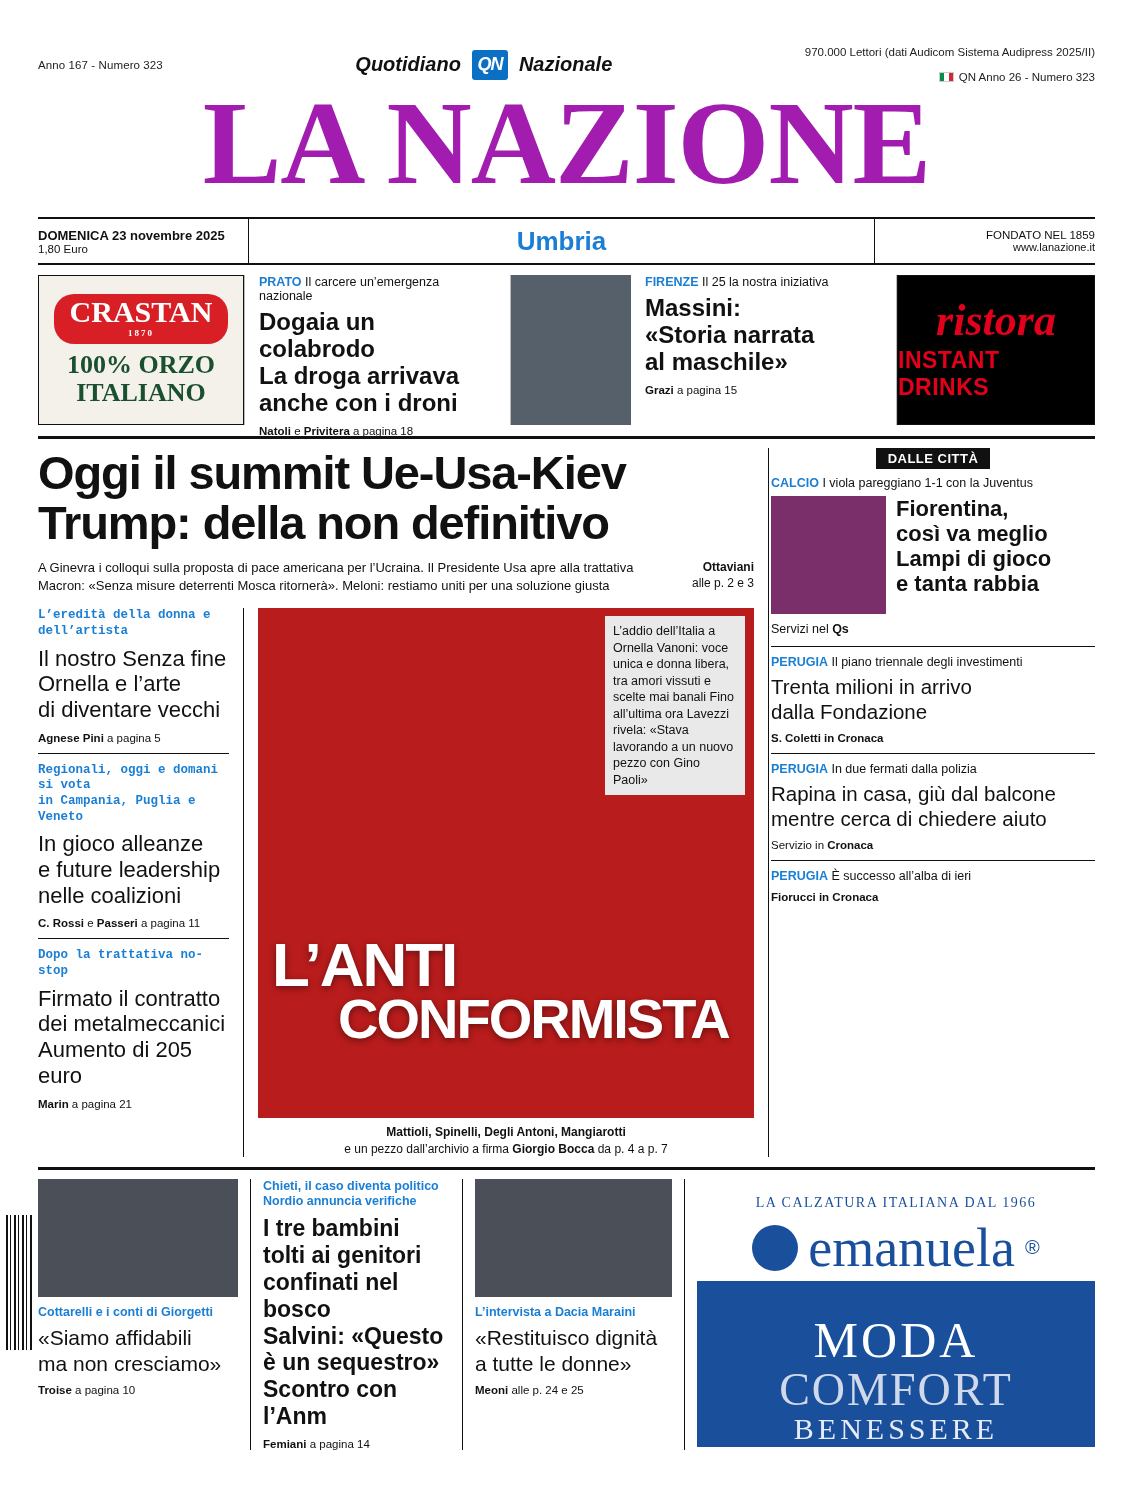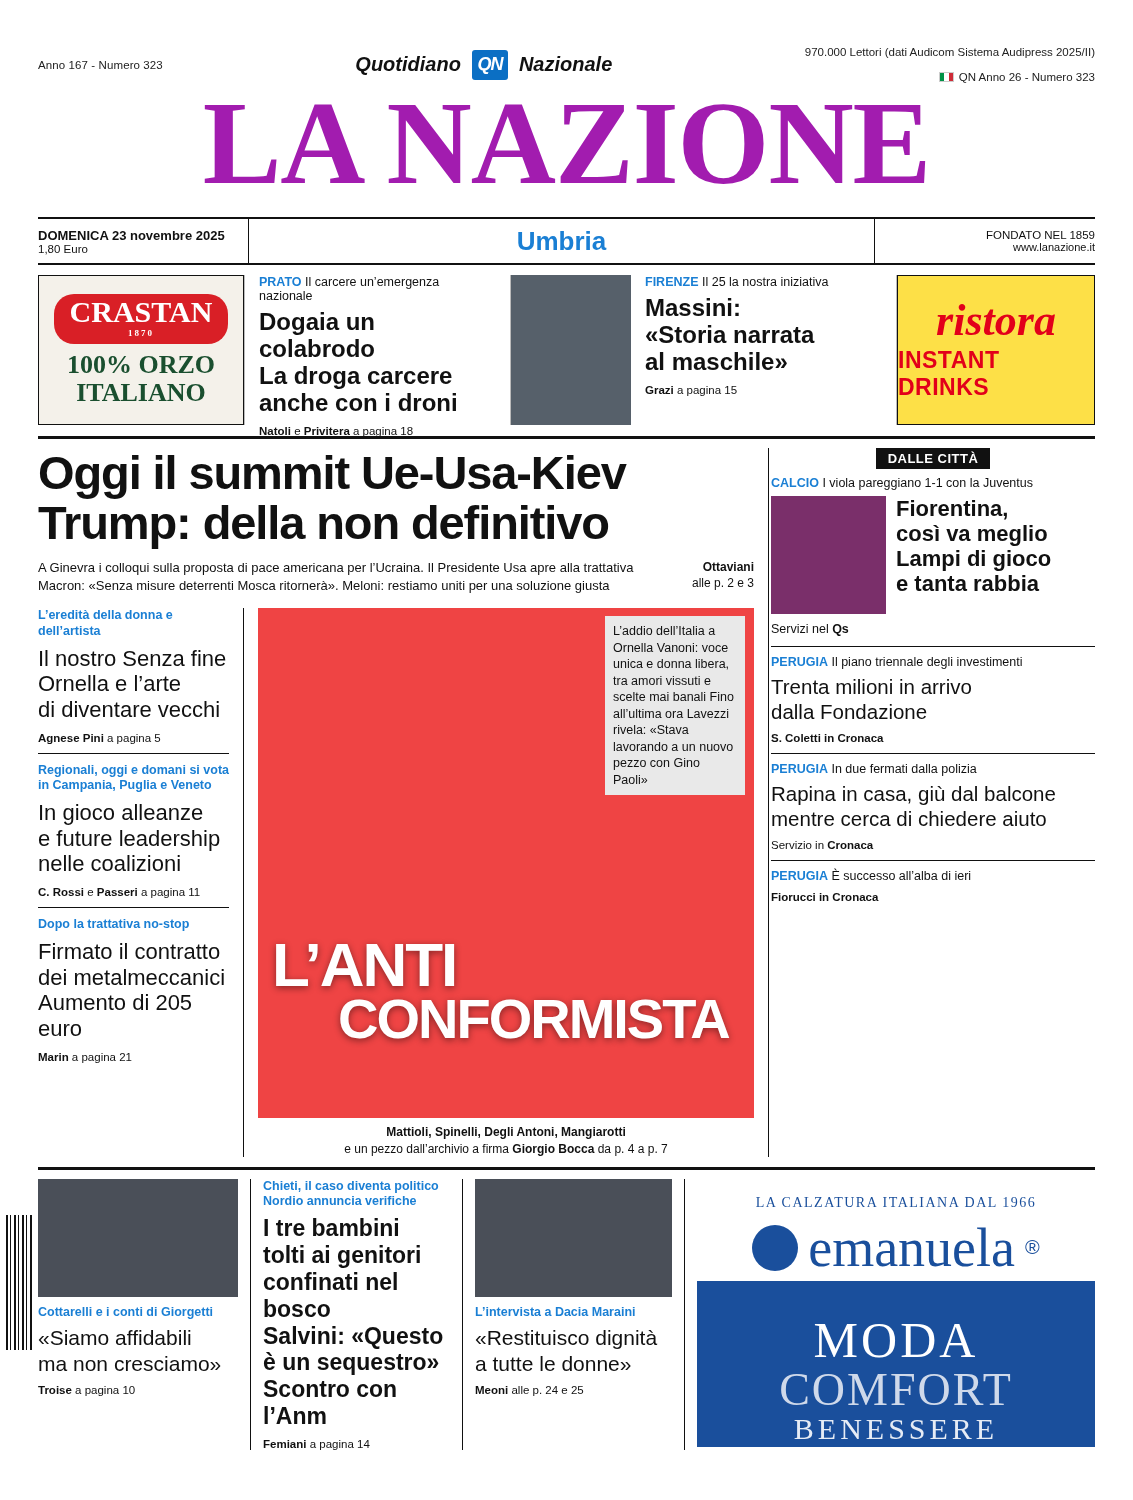--- a/index.html
+++ b/index.html
@@ -54,21 +54,21 @@
   .crastan-txt { color:#1a4f2f; font-family:"Liberation Serif", serif; font-weight:700; font-size:26px; line-height:1.05; text-align:center; margin-top:7px;}
   .strip-col { flex:1; padding:0 14px; border-right:1px solid #bbb; }
   .strip-col.first { border-left:1px solid #bbb; }
   .kicker { font-size:12.5px; margin-bottom:6px; }
   .kicker b { color:#1a7fd4; font-weight:700; }
   .kicker .k-rest { color:#111; }
   .strip-head { font-family:"Liberation Sans", sans-serif; font-weight:700; font-size:24px; line-height:1.12; color:#111; }
   .byline { font-size:11.5px; margin-top:8px; }
   .byline b { font-weight:700; }
   .strip-photo { width:120px; background:#56606a; border:0; }
-  .strip-ad2 { width:198px; border:1px solid #111; background:#fde047; display:flex; flex-direction:column; align-items:center; justify-content:center; }
+  .strip-ad2 { width:198px; border:1px solid #111; background:#000000; display:flex; flex-direction:column; align-items:center; justify-content:center; }
   .ristora { color:#e2001a; font-family:"Liberation Serif", serif; font-style:italic; font-weight:700; font-size:44px; line-height:1; }
   .ristora2 { color:#e2001a; font-weight:700; font-size:23px; letter-spacing:.5px; margin-top:4px; }
 
   
   .rule-thick { border-top:3px solid #111; margin-top:11px; }
   .main { display:flex; margin-top:9px; }
   .left { width:730px; padding-right:14px; }
   .right { width:327px; border-left:1px solid #111; padding-left:2px; }
 
   .lead-title { font-family:"Liberation Sans", sans-serif; font-weight:700; font-size:47px; line-height:1.06; letter-spacing:-1.1px; margin:0; }
@@ -76,27 +76,27 @@
   .lead-sub .txt { max-width:620px; }
   .lead-sub .ref { text-align:right; font-size:12px; line-height:1.4; white-space:nowrap;}
   .lead-sub .ref b { font-weight:700; }
 
   .below { display:flex; margin-top:12px; }
   .col-left { width:206px; padding-right:14px; border-right:1px solid #111; }
   .col-photo { flex:1; padding-left:14px; position:relative; }
 
   .sec { padding-bottom:9px; }
   .sec + .sec { border-top:1px solid #111; padding-top:9px; }
-  .sec-kick { font-size:12.5px; color:#1a7fd4; font-weight:700; line-height:1.25; margin-bottom:6px; }
+  .sec-kick { font-size:12.5px; color:#1a7fd4; font-weight:700; line-height:1.25; margin-bottom:6px;font-family:Liberation Mono, monospace; }
   .sec-head { font-size:22px; line-height:1.17; font-weight:400; font-family:"Liberation Sans", sans-serif; color:#111; }
   .sec-by { font-size:11.5px; margin-top:9px; }
   .sec-by b { font-weight:700; }
 
   
-  .photo-main { position:relative; width:100%; height:510px; background:#ef4444; overflow:hidden; }
+  .photo-main { position:relative; width:100%; height:510px; background:#b91c1c; overflow:hidden; }
   .photo-caption { position:absolute; top:8px; right:9px; width:140px; background:#e9e9e9; font-size:12.5px; line-height:1.32; padding:7px 8px; }
   .ov-title { position:absolute; left:14px; bottom:74px; font-weight:700; color:#fff; font-size:62px; line-height:.92;
               letter-spacing:-2px; text-shadow:0 2px 7px rgba(0,0,0,.45); }
   .ov-title .l2 { display:block; margin-left:66px; font-size:56px; }
   .photo-credit { margin-top:6px; font-size:12px; line-height:1.35; text-align:center; }
   .photo-credit b { font-weight:700; }
 
   
   .dalle { text-align:center; margin-bottom:7px; }
   .dalle span { background:#111; color:#fff; font-size:13px; font-weight:700; padding:3px 12px; letter-spacing:.5px; display:inline-block; }
@@ -189,21 +189,21 @@
         <div>ITALIANO</div>
       </div>
     </div>
 
     <div class="strip-col first">
       <div class="kicker">
         <b>PRATO</b>
         <span class="k-rest">Il carcere un’emergenza nazionale</span>
       </div>
       <div class="strip-head" style="white-space:pre-line">Dogaia un colabrodo
-La droga carcere
+La droga arrivava
 anche con i droni</div>
       <div class="byline">
         <b>Natoli</b><span> e </span><b>Privitera</b><span> a pagina 18</span>
       </div>
     </div>
 
     <div class="strip-photo"></div>
 
     <div class="strip-col">
       <div class="kicker">

